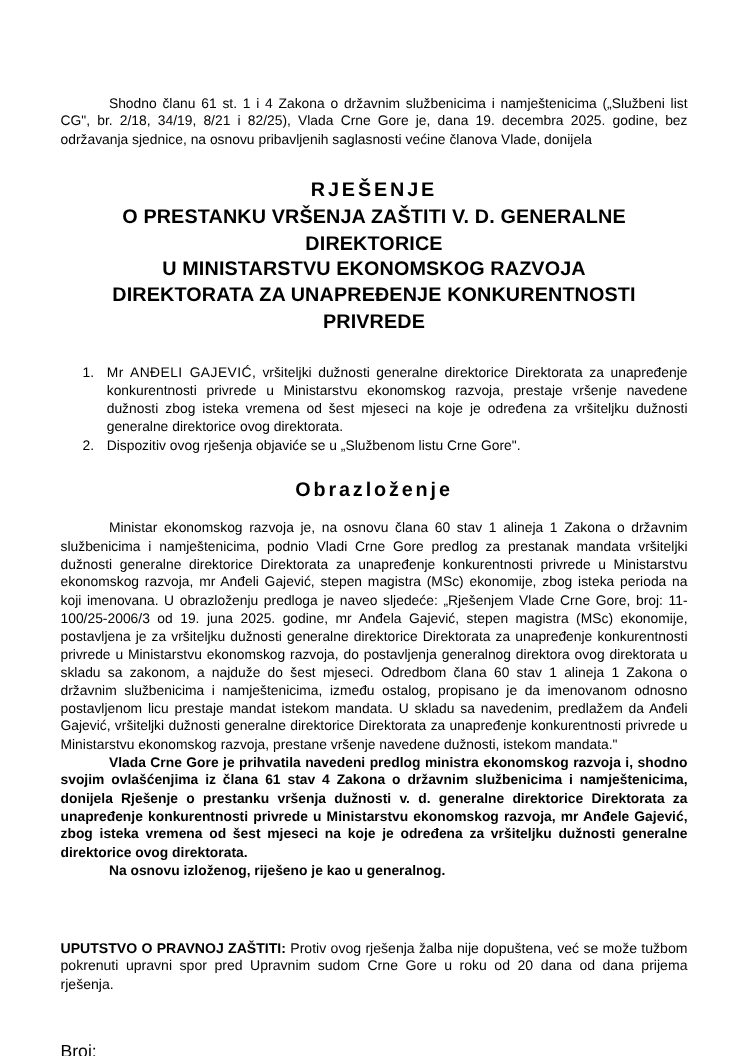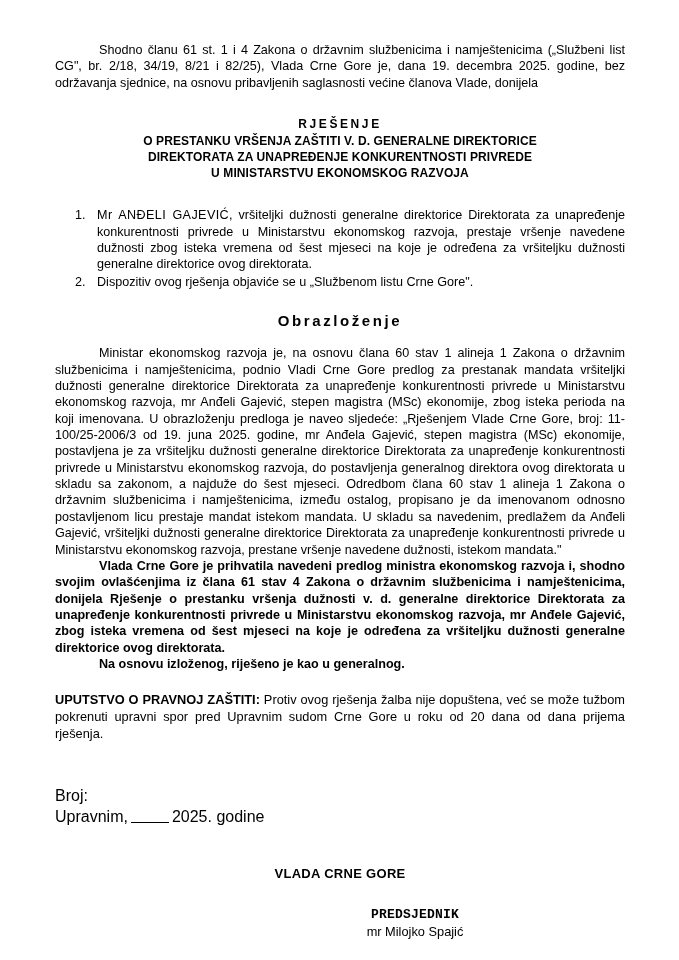--- a/index.html
+++ b/index.html
@@ -13,21 +13,21 @@
     height: 960px;
     font-family: "Liberation Sans", sans-serif;
     color: #000000;
     -webkit-font-smoothing: antialiased;
   }
   .page {
     position: relative;
     width: 679px;
     height: 960px;
     box-sizing: border-box;
-    padding: 42px 54px 0 55px;
+    padding: 86px 54px 0 55px;
     background: #ffffff;
   }
   .content {
     width: 570px;
   }
 
   
   .para {
     font-size: 12.6px;
     line-height: 1.30;
@@ -42,38 +42,38 @@
 
   
   .preamble {
     margin-bottom: 26px;
   }
 
   
   .title-block {
     text-align: center;
     font-weight: bold;
-    font-size: 12px;
+    font-size: 18px;
     line-height: 1.32;
     margin-bottom: 26px;
   }
   .title-main {
     letter-spacing: 2.6px;
     display: block;
     margin-bottom: 1px;
   }
   .title-sub {
     display: block;
     letter-spacing: 0.1px;
   }
 
   .section-heading {
     text-align: center;
     font-weight: bold;
-    font-size: 15px;
+    font-size: 18px;
     letter-spacing: 2.6px;
     margin: 22px 0 16px 0;
   }
 
   
   ol.disp-list {
     list-style: none;
     margin: 0 0 0 0;
     padding: 0;
   }
@@ -98,21 +98,21 @@
   }
 
   
   .explanation .para + .para {
     margin-top: 0;
     font-weight: bold;
   }
 
   
   .notice {
-    margin-top: 20px;
+    margin-top: 54px;
     font-size: 12.8px;
     line-height: 1.32;
     text-align: justify;
   }
   .notice b { font-weight: bold; }
 
   
   .footer-left {
     margin-top: 42px;
     font-size: 16px;
@@ -155,22 +155,22 @@
 <body>
 
 <div class="page">
   <div class="content">
 
     <p class="para indent preamble">Shodno članu 61 st. 1 i 4 Zakona o državnim službenicima i namještenicima („Službeni list CG", br. 2/18, 34/19, 8/21 i 82/25), Vlada Crne Gore je, dana 19. decembra 2025. godine, bez održavanja sjednice, na osnovu pribavljenih saglasnosti većine članova Vlade, donijela</p>
 
     <div class="title-block">
       <span class="title-main">RJEŠENJE</span>
       <span class="title-sub">O PRESTANKU VRŠENJA ZAŠTITI V. D. GENERALNE DIREKTORICE</span>
+      <span class="title-sub">U MINISTARSTVU EKONOMSKOG RAZVOJA</span>
       <span class="title-sub">DIREKTORATA ZA UNAPREĐENJE KONKURENTNOSTI PRIVREDE</span>
-      <span class="title-sub">U MINISTARSTVU EKONOMSKOG RAZVOJA</span>
     </div>
 
     <ol class="disp-list">
       <li>
         <span class="marker">1.</span><span class="nm">Mr ANĐELI GAJEVIĆ</span><span>, vršiteljki dužnosti generalne direktorice Direktorata za unapređenje konkurentnosti privrede u Ministarstvu ekonomskog razvoja, prestaje vršenje navedene dužnosti zbog isteka vremena od šest mjeseci na koje je određena za vršiteljku dužnosti generalne direktorice ovog direktorata.</span>
       </li>
       <li>
         <span class="marker">2.</span><span>Dispozitiv ovog rješenja objaviće se u „Službenom listu Crne Gore".</span>
       </li>
     </ol>

